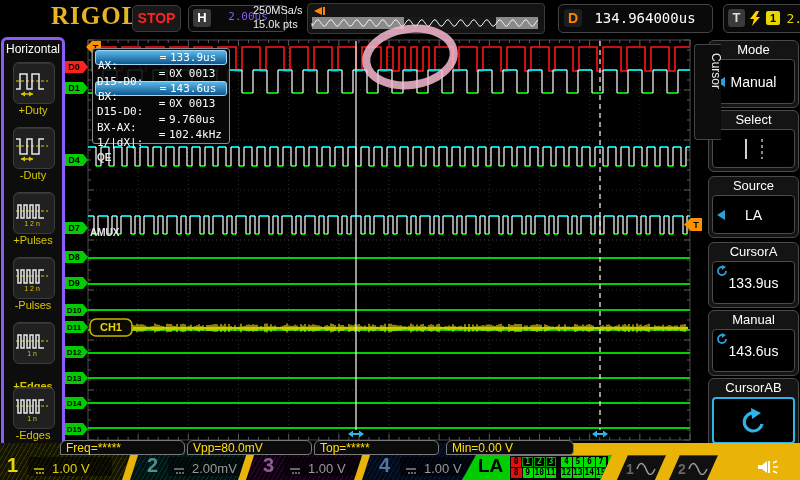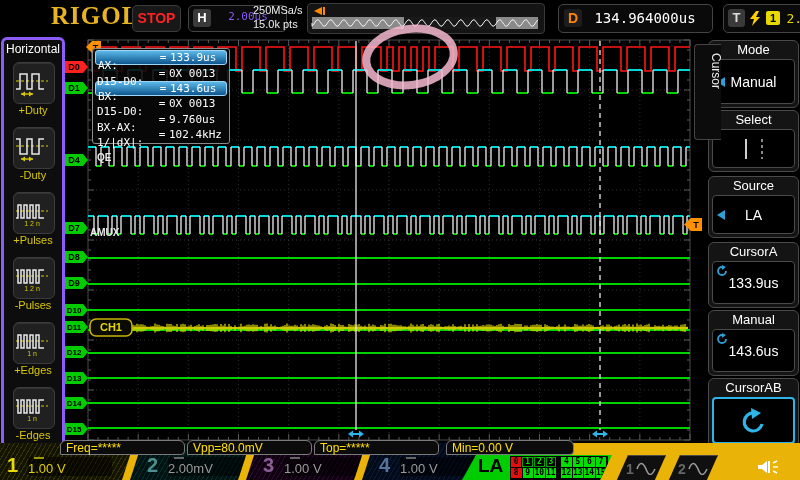--- a/index.html
+++ b/index.html
@@ -71,21 +71,21 @@
         transform-origin:12px 12px;transform:rotate(90deg);white-space:nowrap;}
 
   
   #bottombar{left:0;top:443px;width:800px;height:37px;background:#eab308;z-index:8;}
   .mtab{position:absolute;top:-3px;height:15px;background:#0b0b0b;border:1px solid #7a7a7a;
         border-radius:6px 6px 4px 0;color:#ffe000;font-size:12px;line-height:14px;padding-left:5px;
         box-sizing:border-box;z-index:12;}
   .chblock{position:absolute;top:0;height:37px;}
   .chnum{position:absolute;left:7px;top:11px;font-size:20px;font-weight:bold;}
   .chval{position:absolute;left:28px;top:14px;width:84px;height:19px;background:rgba(0,0,0,0.55);
-        border-radius:3px;font-size:13px;display:flex;align-items:flex-start;flex-direction:column;}
+        border-radius:3px;font-size:13px;display:flex;align-items:flex-end;}
   .chval .pv{margin:0 6px 0 6px;}
   .lablock{position:absolute;top:12px;height:25px;background:#00cc00;}
   #la-label{position:absolute;left:16px;top:0px;color:#000;font-size:19px;font-weight:bold;}
   #la-grid{position:absolute;left:48px;top:1px;width:96px;height:23px;background:#000;padding:1px;}
   .la-row{display:flex;height:10px;margin-bottom:1px;}
   .la-cell{width:11px;height:10px;margin-right:1px;font-size:8px;font-weight:bold;
         text-align:center;line-height:10px;box-sizing:border-box;font-family:"DejaVu Sans Mono",monospace;}
   .la-cell.red{background:#e01010;color:#000;}
   .la-cell.filled{background:#00e000;color:#000;}
   .la-cell.outline{background:#000;color:#00e000;border:1px solid #00a000;line-height:8px;}
@@ -160,21 +160,21 @@
         <line x1="2" y1="18" x2="34" y2="18" stroke="#d8c800" stroke-width="1" stroke-dasharray="3,2"></line>
         <path d="M2,12 h2 v13 h3 v-13 h3 v13 h3 v-13 h3 v13 h3 v-13 h3 v13 h3 v-13 h5" fill="none" stroke="#e8e8e8" stroke-width="1.5"></path>
         <text x="18" y="33" text-anchor="middle" font-size="7" fill="#d8c800" font-family="Liberation Sans,sans-serif">1 2   n</text>
       </svg></div>
     <div class="abs lm-label" style="top: 259px;">-Pulses</div>
     <div class="abs lm-iconbox" style="top: 282px;"><svg width="36" height="36">
         <line x1="2" y1="18" x2="34" y2="18" stroke="#d8c800" stroke-width="1" stroke-dasharray="3,2"></line>
         <path d="M2,25 h2 v-13 h3 v13 h3 v-13 h3 v13 h3 v-13 h3 v13 h3 v-13 h3 v13 h5" fill="none" stroke="#e8e8e8" stroke-width="1.5"></path>
         <text x="18" y="33" text-anchor="middle" font-size="7" fill="#d8c800" font-family="Liberation Sans,sans-serif">1     n</text>
       </svg></div>
-    <div class="abs lm-label" style="top: 324px;">+Edges</div>
+    <div class="abs lm-label" style="top: 340px; font-weight: bold;">+Edges</div>
     <div class="abs lm-iconbox" style="top: 347px;"><svg width="36" height="36">
         <line x1="2" y1="18" x2="34" y2="18" stroke="#d8c800" stroke-width="1" stroke-dasharray="3,2"></line>
         <path d="M2,12 h2 v13 h3 v-13 h3 v13 h3 v-13 h3 v13 h3 v-13 h3 v13 h3 v-13 h5" fill="none" stroke="#e8e8e8" stroke-width="1.5"></path>
         <text x="18" y="33" text-anchor="middle" font-size="7" fill="#d8c800" font-family="Liberation Sans,sans-serif">1     n</text>
       </svg></div>
     <div class="abs lm-label" style="top: 389px;">-Edges</div>
   </div>
 <div class="dot" style="left:3px;top:197px;width:3px;height:3px;"></div>
 <div class="dot" style="left:2px;top:205px;width:5px;height:5px;background:#aaa;"></div>
 <div class="dot" style="left:3px;top:216px;width:3px;height:3px;"></div>

